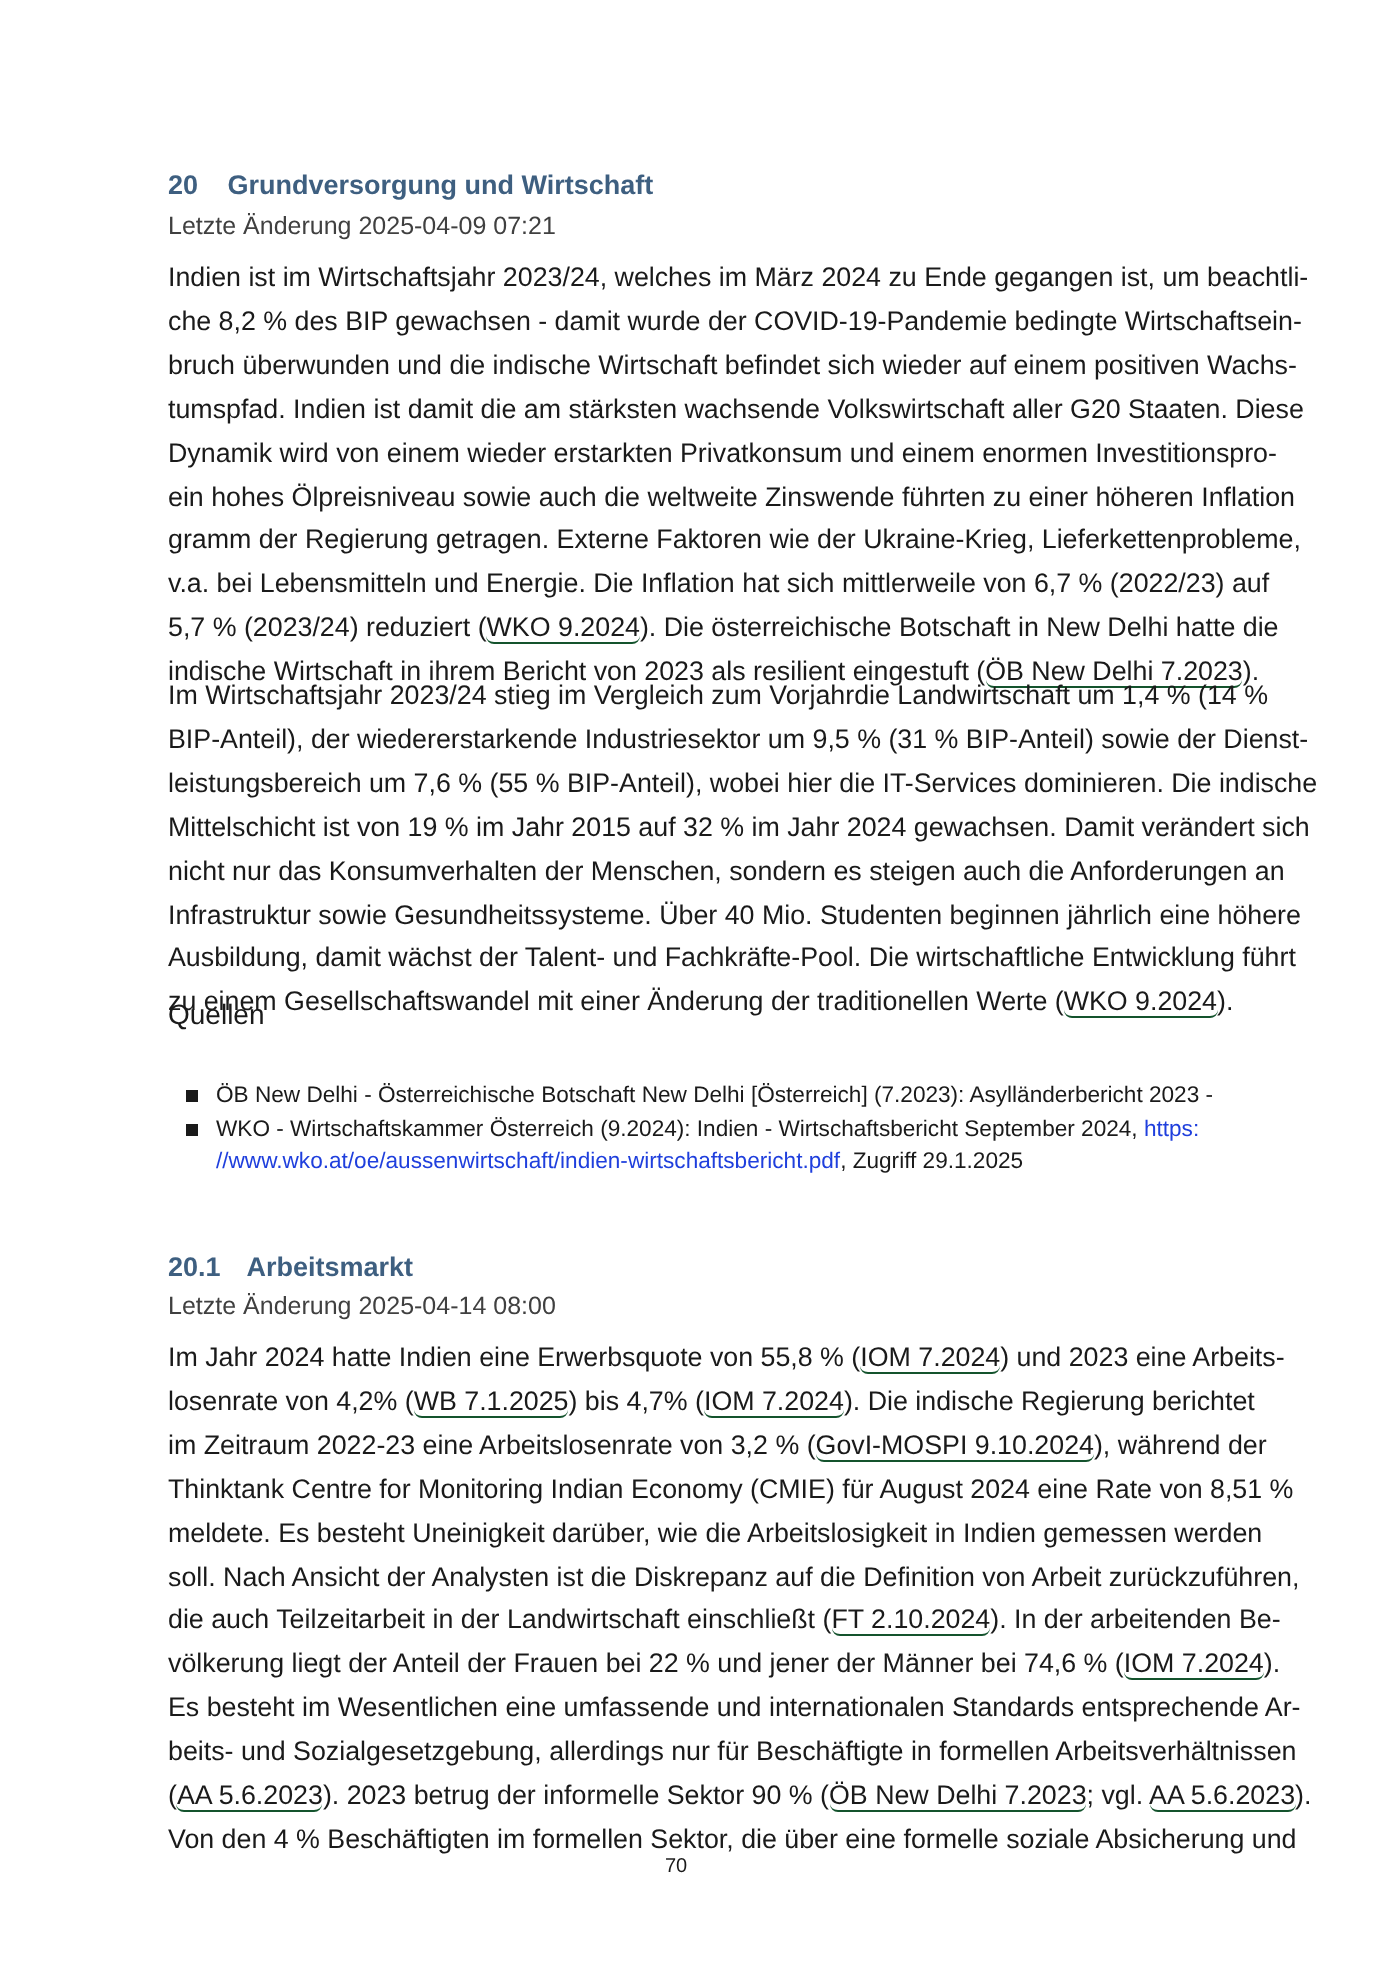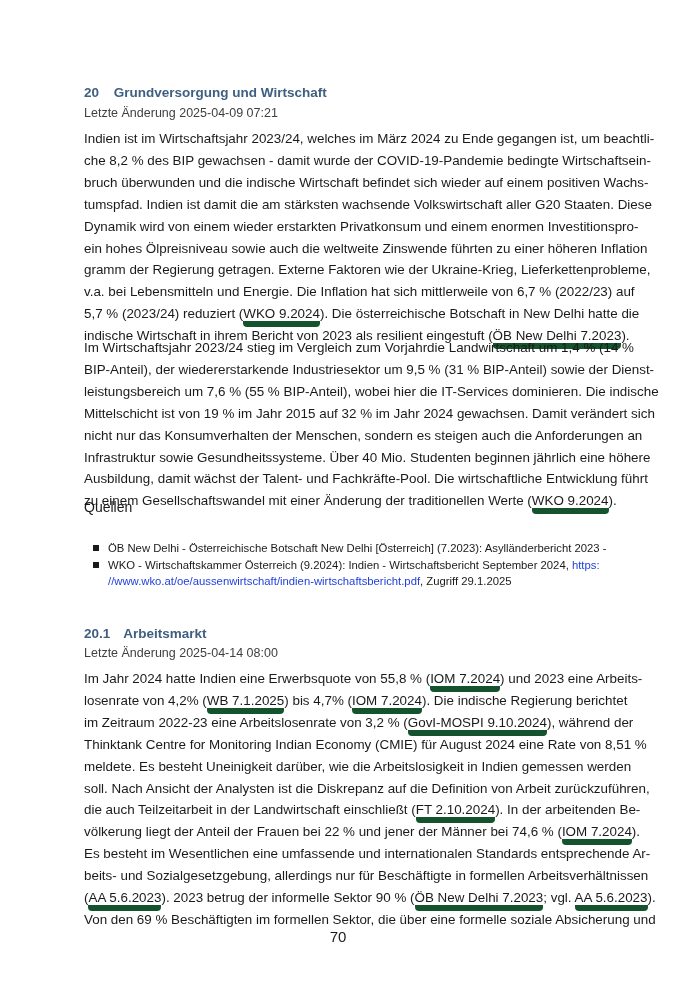--- a/index.html
+++ b/index.html
@@ -7,28 +7,28 @@
          font-family: "Liberation Sans", sans-serif; color: #1a1a1a; }
   .page { position: absolute; left: 84px; top: 0; width: 534px; }
   .h1 { position: absolute; top: 85px; left: 0; font-size: 13.5px; font-weight: bold; color: #3e5f80; white-space: nowrap; }
   .h1 .num { display: inline-block; width: 26px; }
   .h2 { position: absolute; top: 626px; left: 0; font-size: 13.5px; font-weight: bold; color: #3e5f80; white-space: nowrap; }
   .h2 .num { display: inline-block; width: 36px; }
   .meta { position: absolute; left: 0; font-size: 12.5px; color: #404040; white-space: nowrap; }
   .para { position: absolute; left: 0; width: 534px; font-size: 13.4px; line-height: 21.9px; text-align: justify; }
   .para .line { display: block; white-space: nowrap; text-align-last: justify; text-align: justify; }
   .para .line.last { text-align-last: left; }
-  .cite { color: #1a1a1a; text-decoration: none; border-bottom: 6px solid #14532d; border-radius: 0 0 4px 4px; padding-bottom: 0px; cursor: pointer; }
+  .cite { color: #1a1a1a; text-decoration: none; border-bottom: 1px solid #14532d; border-radius: 0 0 4px 4px; padding-bottom: 0px; cursor: pointer; }
   .sources-label { position: absolute; left: 0; top: 499px; font-size: 14px; }
   ul.src { position: absolute; left: 0; top: 540px; margin: 0; padding: 0; list-style: none; width: 536px; }
   ul.src li { position: relative; padding-left: 24px; font-size: 11.3px; line-height: 16px; margin-bottom: 1px; color: #1a1a1a; }
   ul.src li .bullet { position: absolute; left: 9px; top: 5px; width: 6px; height: 6px; background: #1a1a1a; }
   ul.src li .l { display: block; white-space: nowrap; }
   .url { color: #1f3fdd; text-decoration: none; cursor: pointer; }
-  .pageno { position: absolute; left: 0; width: 676px; top: 928px; text-align: center; font-size: 15px; }
+  .pageno { position: absolute; left: 0; width: 676px; top: 928px; text-align: center; font-size: 10px; }
 </style>
 </head>
 <body>
 
 <div class="page">
 
   <div class="h1">
     <span class="num">20</span>
     <span>Grundversorgung und Wirtschaft</span>
   </div>
@@ -82,17 +82,17 @@
       <span class="line"><span>losenrate von 4,2% (</span><a class="cite">WB 7.1.2025</a><span>) bis 4,7% (</span><a class="cite">IOM 7.2024</a><span>). Die indische Regierung berichtet</span></span>
       <span class="line"><span>im Zeitraum 2022-23 eine Arbeitslosenrate von 3,2 % (</span><a class="cite">GovI-MOSPI 9.10.2024</a><span>), während der</span></span>
       <span class="line"><span>Thinktank Centre for Monitoring Indian Economy (CMIE) für August 2024 eine Rate von 8,51 %</span></span>
       <span class="line"><span>meldete. Es besteht Uneinigkeit darüber, wie die Arbeitslosigkeit in Indien gemessen werden</span></span>
       <span class="line"><span>soll. Nach Ansicht der Analysten ist die Diskrepanz auf die Definition von Arbeit zurückzuführen,</span></span>
       <span class="line"><span>die auch Teilzeitarbeit in der Landwirtschaft einschließt (</span><a class="cite">FT 2.10.2024</a><span>). In der arbeitenden Be-</span></span>
       <span class="line"><span>völkerung liegt der Anteil der Frauen bei 22 % und jener der Männer bei 74,6 % (</span><a class="cite">IOM 7.2024</a><span>).</span></span>
       <span class="line"><span>Es besteht im Wesentlichen eine umfassende und internationalen Standards entsprechende Ar-</span></span>
       <span class="line"><span>beits- und Sozialgesetzgebung, allerdings nur für Beschäftigte in formellen Arbeitsverhältnissen</span></span>
       <span class="line"><span>(</span><a class="cite">AA 5.6.2023</a><span>). 2023 betrug der informelle Sektor 90 % (</span><a class="cite">ÖB New Delhi 7.2023</a><span>; vgl. </span><a class="cite">AA 5.6.2023</a><span>).</span></span>
-      <span class="line last"><span>Von den 69 % Beschäftigten im formellen Sektor, die über eine formelle soziale Absicherung und</span></span>
+      <span class="line last"><span>Von den 4 % Beschäftigten im formellen Sektor, die über eine formelle soziale Absicherung und</span></span>
     </div>
 </div>
 
 <div class="pageno">70</div>
 
 </body></html>

